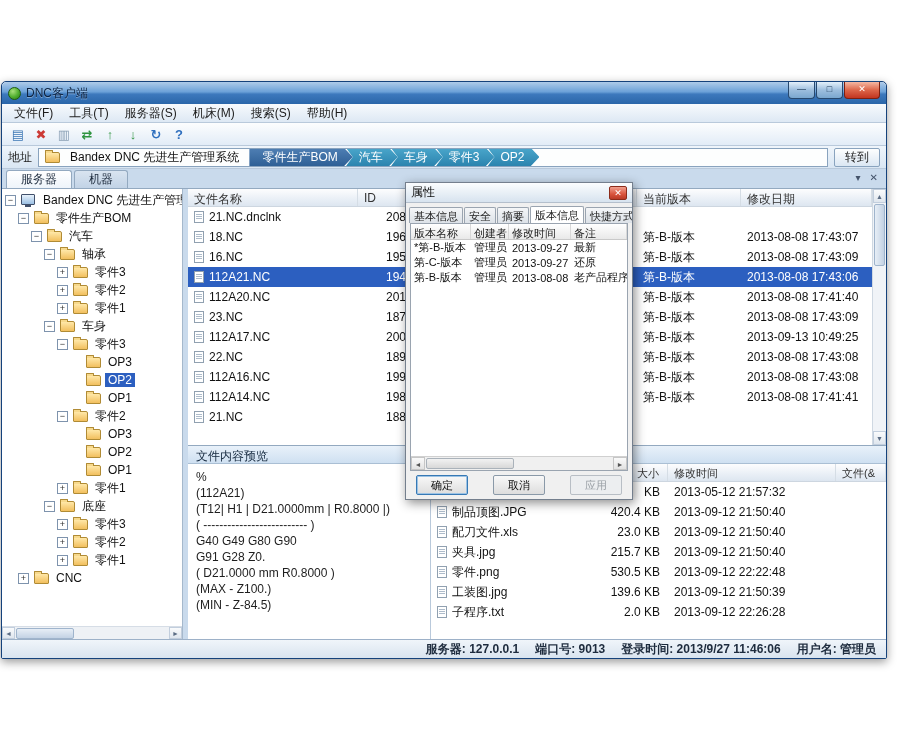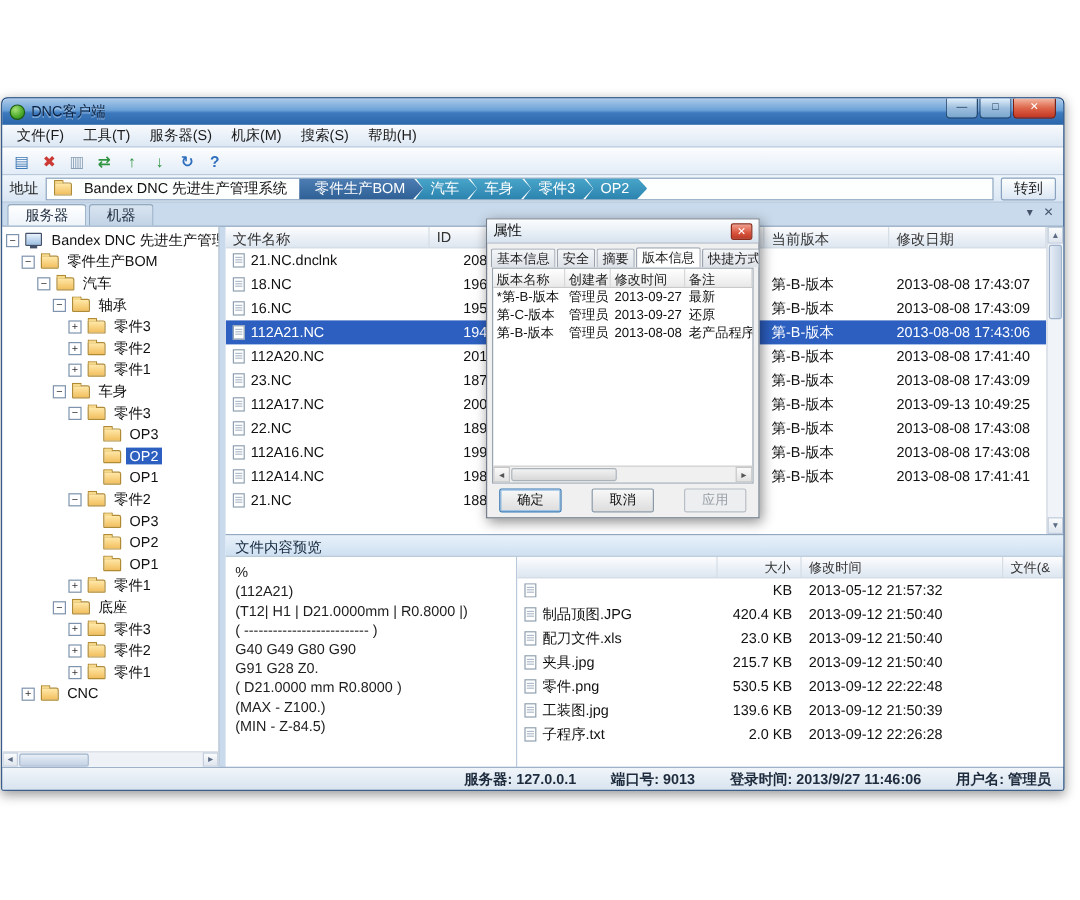--- a/index.html
+++ b/index.html
@@ -114,26 +114,26 @@
   .attach-header{height:18px;display:flex;background:linear-gradient(#fdfdfe,#e9eff6 60%,#dde6f0);
     border-bottom:1px solid #cdd6e0;font-size:11px;color:#333;}
   .ah{border-right:1px solid #d5dde5;padding:2px 0 0 6px;white-space:nowrap;overflow:hidden;flex:none;}
   .aw-name{flex:1;} .aw-size{width:70px;text-align:right;padding-right:8px;} .aw-time{width:168px;} .aw-file{width:50px;}
   .arow{height:20px;display:flex;align-items:center;color:#111;}
   .a-name{flex:1;display:flex;align-items:center;padding-left:5px;white-space:nowrap;overflow:hidden;}
   .a-size{width:70px;flex:none;text-align:right;padding-right:8px;white-space:nowrap;}
   .a-time{width:168px;flex:none;padding-left:6px;white-space:nowrap;overflow:hidden;}
   .a-file{width:50px;flex:none;}
 
-  .statusbar{height:19px;flex:none;display:flex;align-items:center;justify-content:flex-end;gap:29px;padding-right:10px;
+  .statusbar{height:19px;flex:none;display:flex;align-items:center;justify-content:flex-end;gap:16px;padding-right:10px;
     background:linear-gradient(#f0f5fa,#d9e4ef);border-top:1px solid #9db1c8;font-size:12px;font-weight:bold;color:#1d2b3d;}
   .status-seg{white-space:nowrap;}
 
   
-  .dialog{position:absolute;left:405px;top:182px;width:228px;height:250px;background:#f0f0f0;z-index:50;
+  .dialog{position:absolute;left:405px;top:182px;width:228px;height:318px;background:#f0f0f0;z-index:50;
     border:1px solid #747f8d;box-shadow:2px 3px 10px rgba(0,0,0,.45);display:flex;flex-direction:column;}
   .dlg-title{height:20px;flex:none;display:flex;align-items:center;padding:0 5px;font-size:12px;color:#0d0d0d;
     background:linear-gradient(#fbfdfe,#d7e3ef);border-bottom:1px solid #b4bfcc;}
   .dlg-close{margin-left:auto;width:18px;height:14px;border:1px solid #8c2b1a;border-radius:2px;color:#fff;
     font-size:9px;line-height:12px;text-align:center;background:linear-gradient(#f0a08e,#d9533c 60%,#b93a26);}
   .dlg-tabs{flex:none;display:flex;align-items:flex-end;padding:3px 3px 0;height:20px;overflow:hidden;}
   .dtab{font-size:11px;height:16px;line-height:12px;padding:2px 4px;margin-right:1px;white-space:nowrap;color:#1d1d1d;
     border:1px solid #9aa4b0;border-bottom:none;border-radius:2px 2px 0 0;background:linear-gradient(#f4f6f8,#dde2e8);}
   .dtab.active{background:#fff;position:relative;top:1px;height:18px;margin-top:34px;}
   .dlg-list{flex:1;margin:0 4px;border:1px solid #9aa4b0;background:#fff;position:relative;overflow:hidden;min-height:0;}

